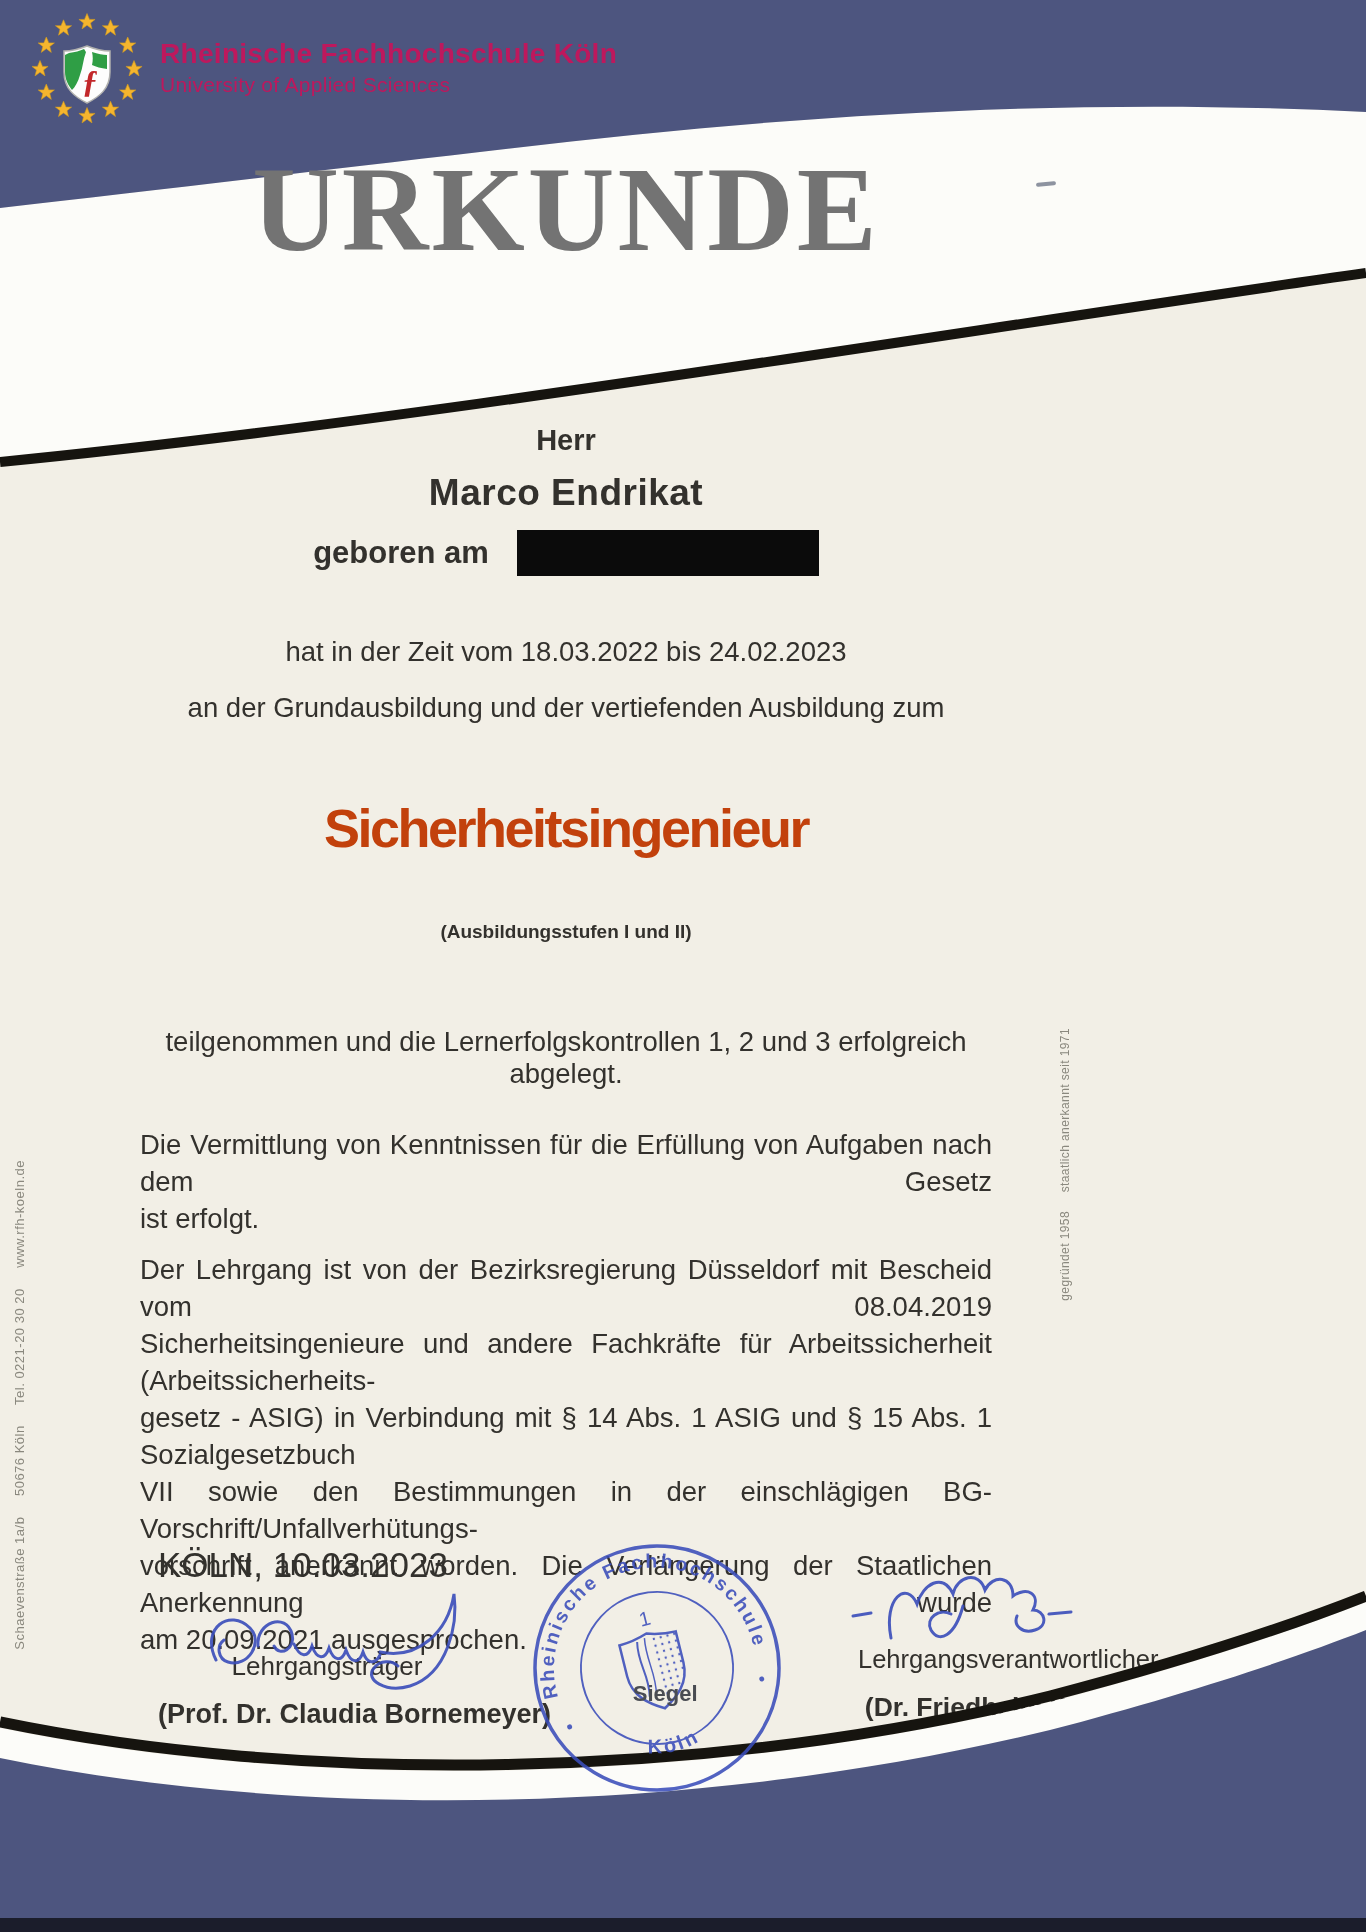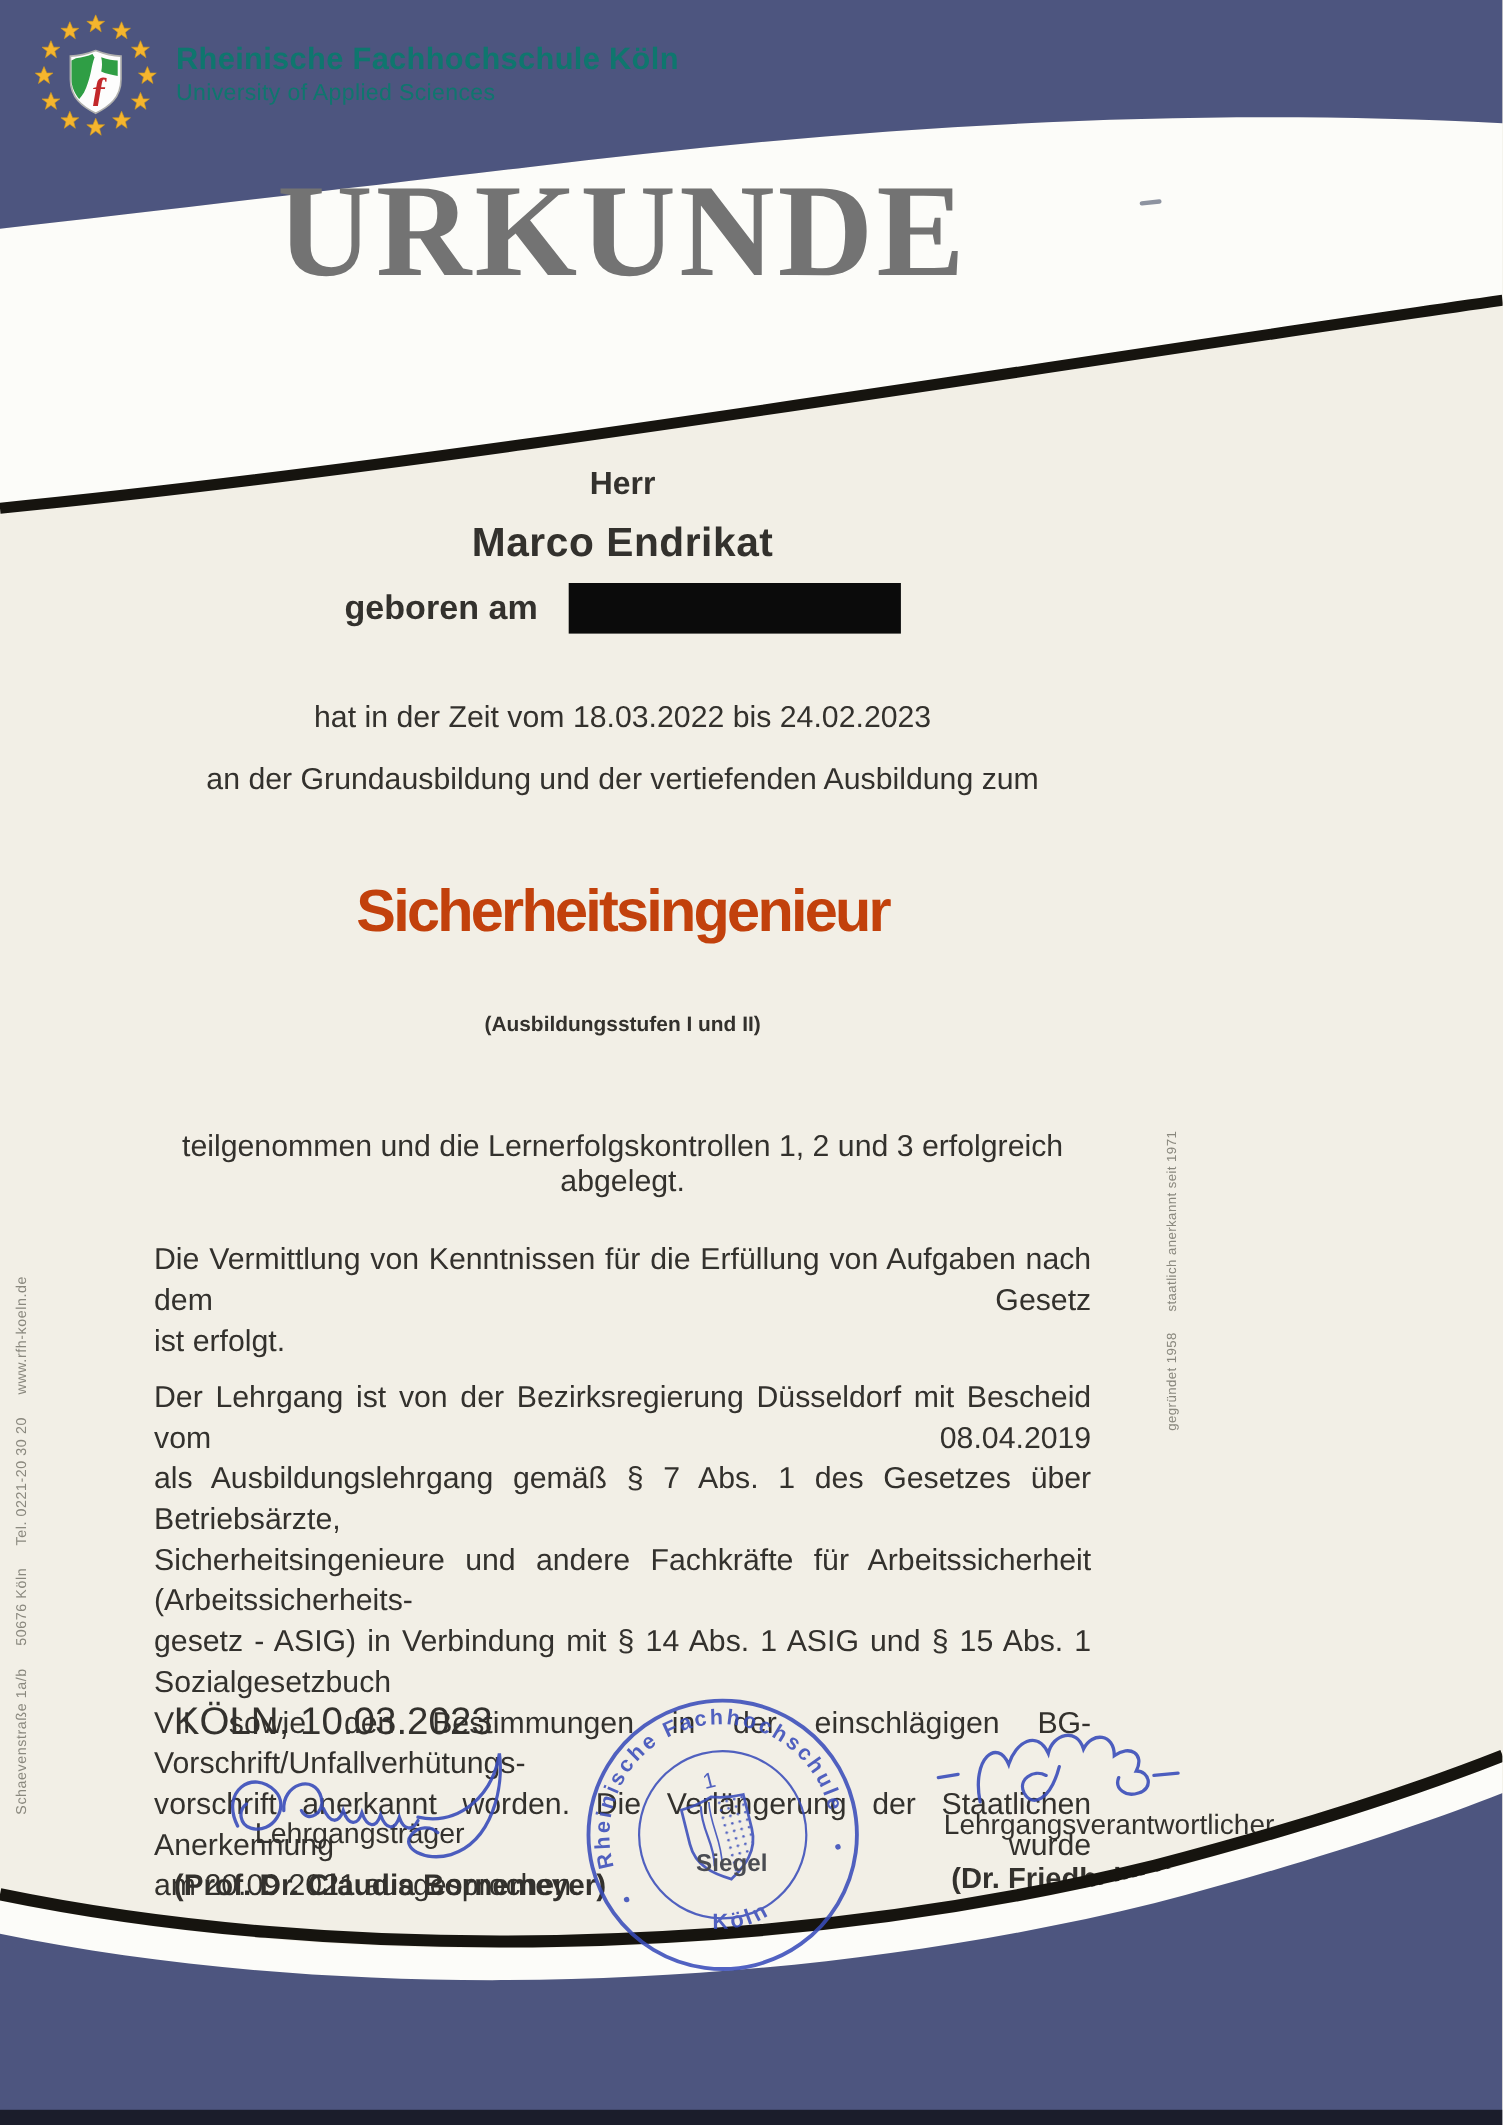--- a/index.html
+++ b/index.html
@@ -9,21 +9,21 @@
     font-family:"Liberation Sans", sans-serif;
     color:#33312d;
   }
   .abs{position:absolute;}
   svg{display:block;}
   
   #bg{left:0;top:0;z-index:0;}
   #bottomband{left:0;top:0;z-index:3;pointer-events:none;}
   #inklayer{z-index:4;}
   
-  .header-text{left:160px;top:36px;color:#0f766e;}
+  .header-text{left:160px;top:36px;color:#be185d;}
   .header-text .inst{font-size:28px;font-weight:bold;letter-spacing:.3px;line-height:1.25;}
   .header-text .sub{font-size:21px;letter-spacing:.3px;line-height:1.3;}
   
   .col{left:140px;width:852px;text-align:center;z-index:1;}
   .title{top:150px;font-family:"Liberation Serif", serif;font-weight:bold;
          font-size:120px;line-height:1;letter-spacing:3px;color:#737373;}
   .salutation{top:424px;font-size:29px;font-weight:bold;}
   .name{top:472px;font-size:37px;font-weight:bold;letter-spacing:.5px;}
   .geboren-row{top:530px;display:flex;justify-content:center;align-items:center;gap:28px;}
   .geboren-row .lbl{font-size:31px;font-weight:bold;}
@@ -115,21 +115,20 @@
 <div class="abs col program-sub">(Ausbildungsstufen I und II)</div>
 <div class="abs col result">teilgenommen und die Lernerfolgskontrollen 1, 2 und 3 erfolgreich abgelegt.</div>
 
 <div id="para1" class="abs para">
   <div class="jline">Die Vermittlung von Kenntnissen für die Erfüllung von Aufgaben nach dem Gesetz</div>
   <div class="lline">ist erfolgt.</div>
 </div>
 
 <div id="para2" class="abs para">
   <div class="jline">Der Lehrgang ist von der Bezirksregierung Düsseldorf mit Bescheid vom 08.04.2019</div>
-  <div class="jline">als Ausbildungslehrgang gemäß § 7 Abs. 1 des Gesetzes über Betriebsärzte,</div>
   <div class="jline">Sicherheitsingenieure und andere Fachkräfte für Arbeitssicherheit (Arbeitssicherheits-</div>
   <div class="jline">gesetz - ASIG) in Verbindung mit § 14 Abs. 1 ASIG und § 15 Abs. 1 Sozialgesetzbuch</div>
   <div class="jline">VII sowie den Bestimmungen in der einschlägigen BG-Vorschrift/Unfallverhütungs-</div>
   <div class="jline">vorschrift anerkannt worden. Die Verlängerung der Staatlichen Anerkennung wurde</div>
   <div class="lline">am 20.09.2021 ausgesprochen.</div>
 </div>
 
 <div class="abs place-date">KÖLN, 10.03.2023</div>
 
 <div class="abs sig-role-left">Lehrgangsträger</div>

